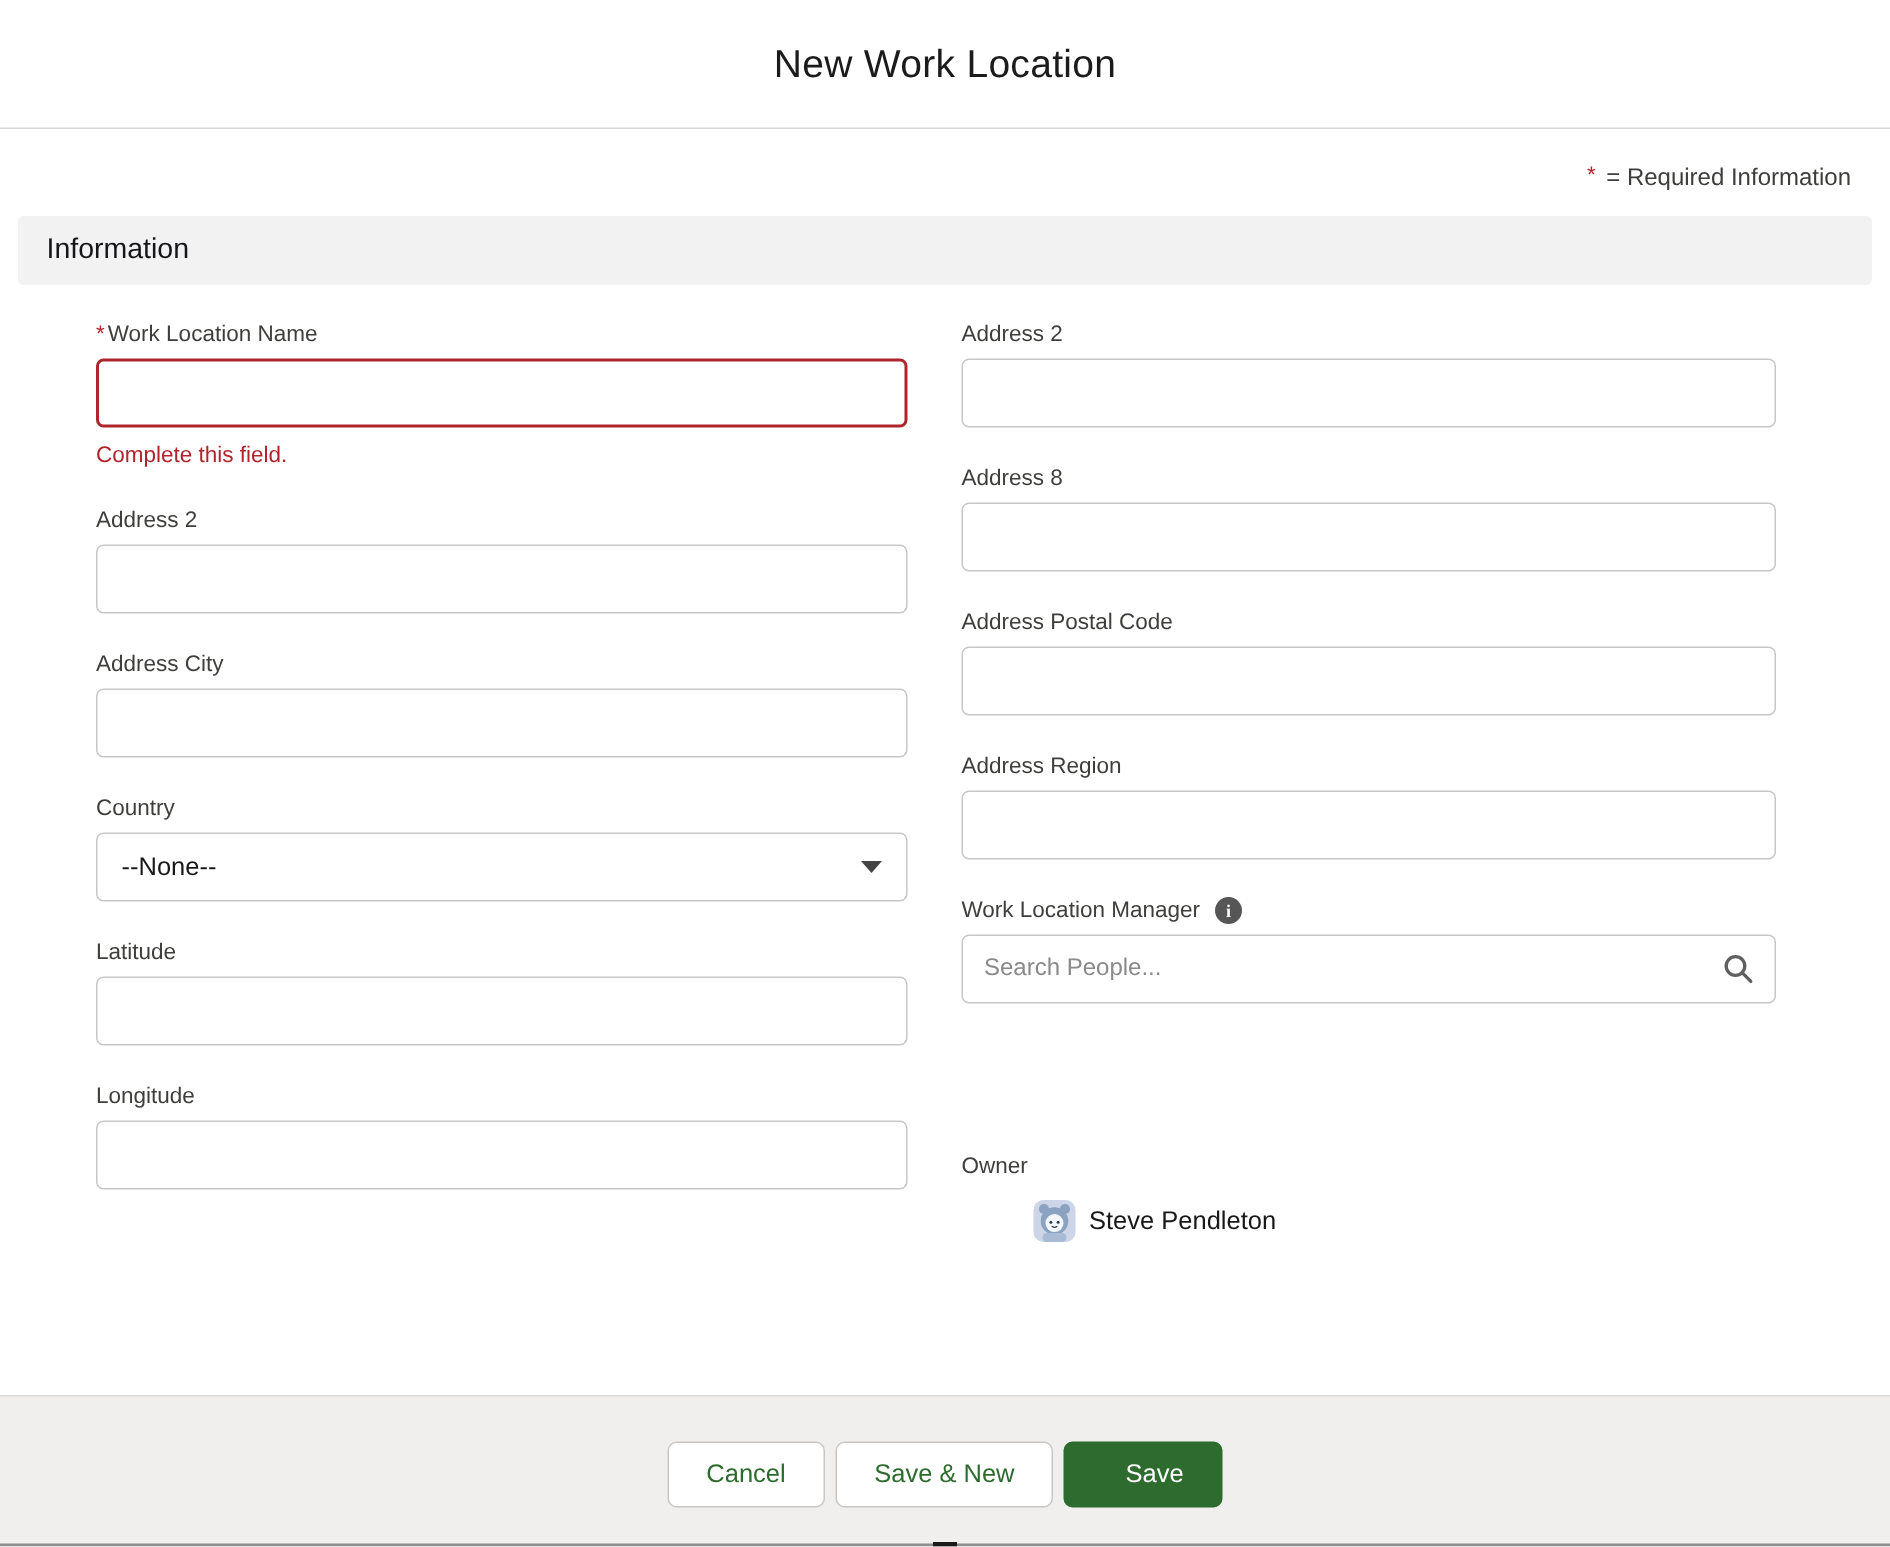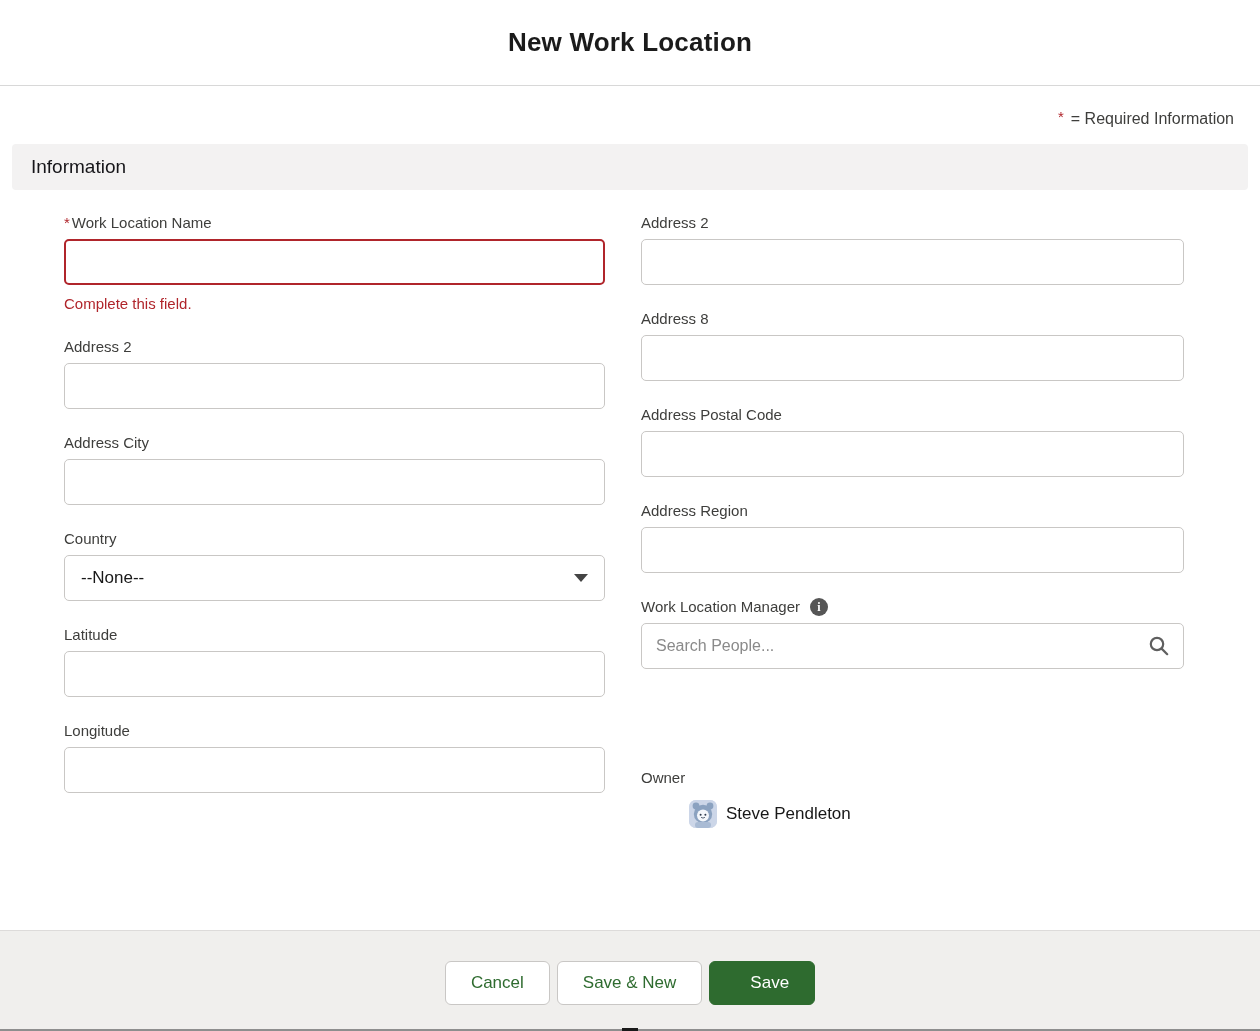--- a/index.html
+++ b/index.html
@@ -21,21 +21,21 @@
     position:relative;
     overflow:hidden;
   }
 
   
   .modal-header{
     height:86px;
     border-bottom:1px solid #D8D8D8;
     display:flex;align-items:center;justify-content:center;
   }
-  .modal-title{font-size:26px;font-weight:700;color:#1b1b1b;letter-spacing:.2px;text-align:right;}
+  .modal-title{font-size:26px;font-weight:400;color:#1b1b1b;letter-spacing:.2px;text-align:right;}
 
   
   .required-legend{
     text-align:right;
     padding:24px 26px 0 0;
     font-size:16px;color:var(--label);
   }
   .required-legend .asterisk{color:var(--error);font-size:15px;margin-right:7px;position:relative;top:-2px;}
 
   

